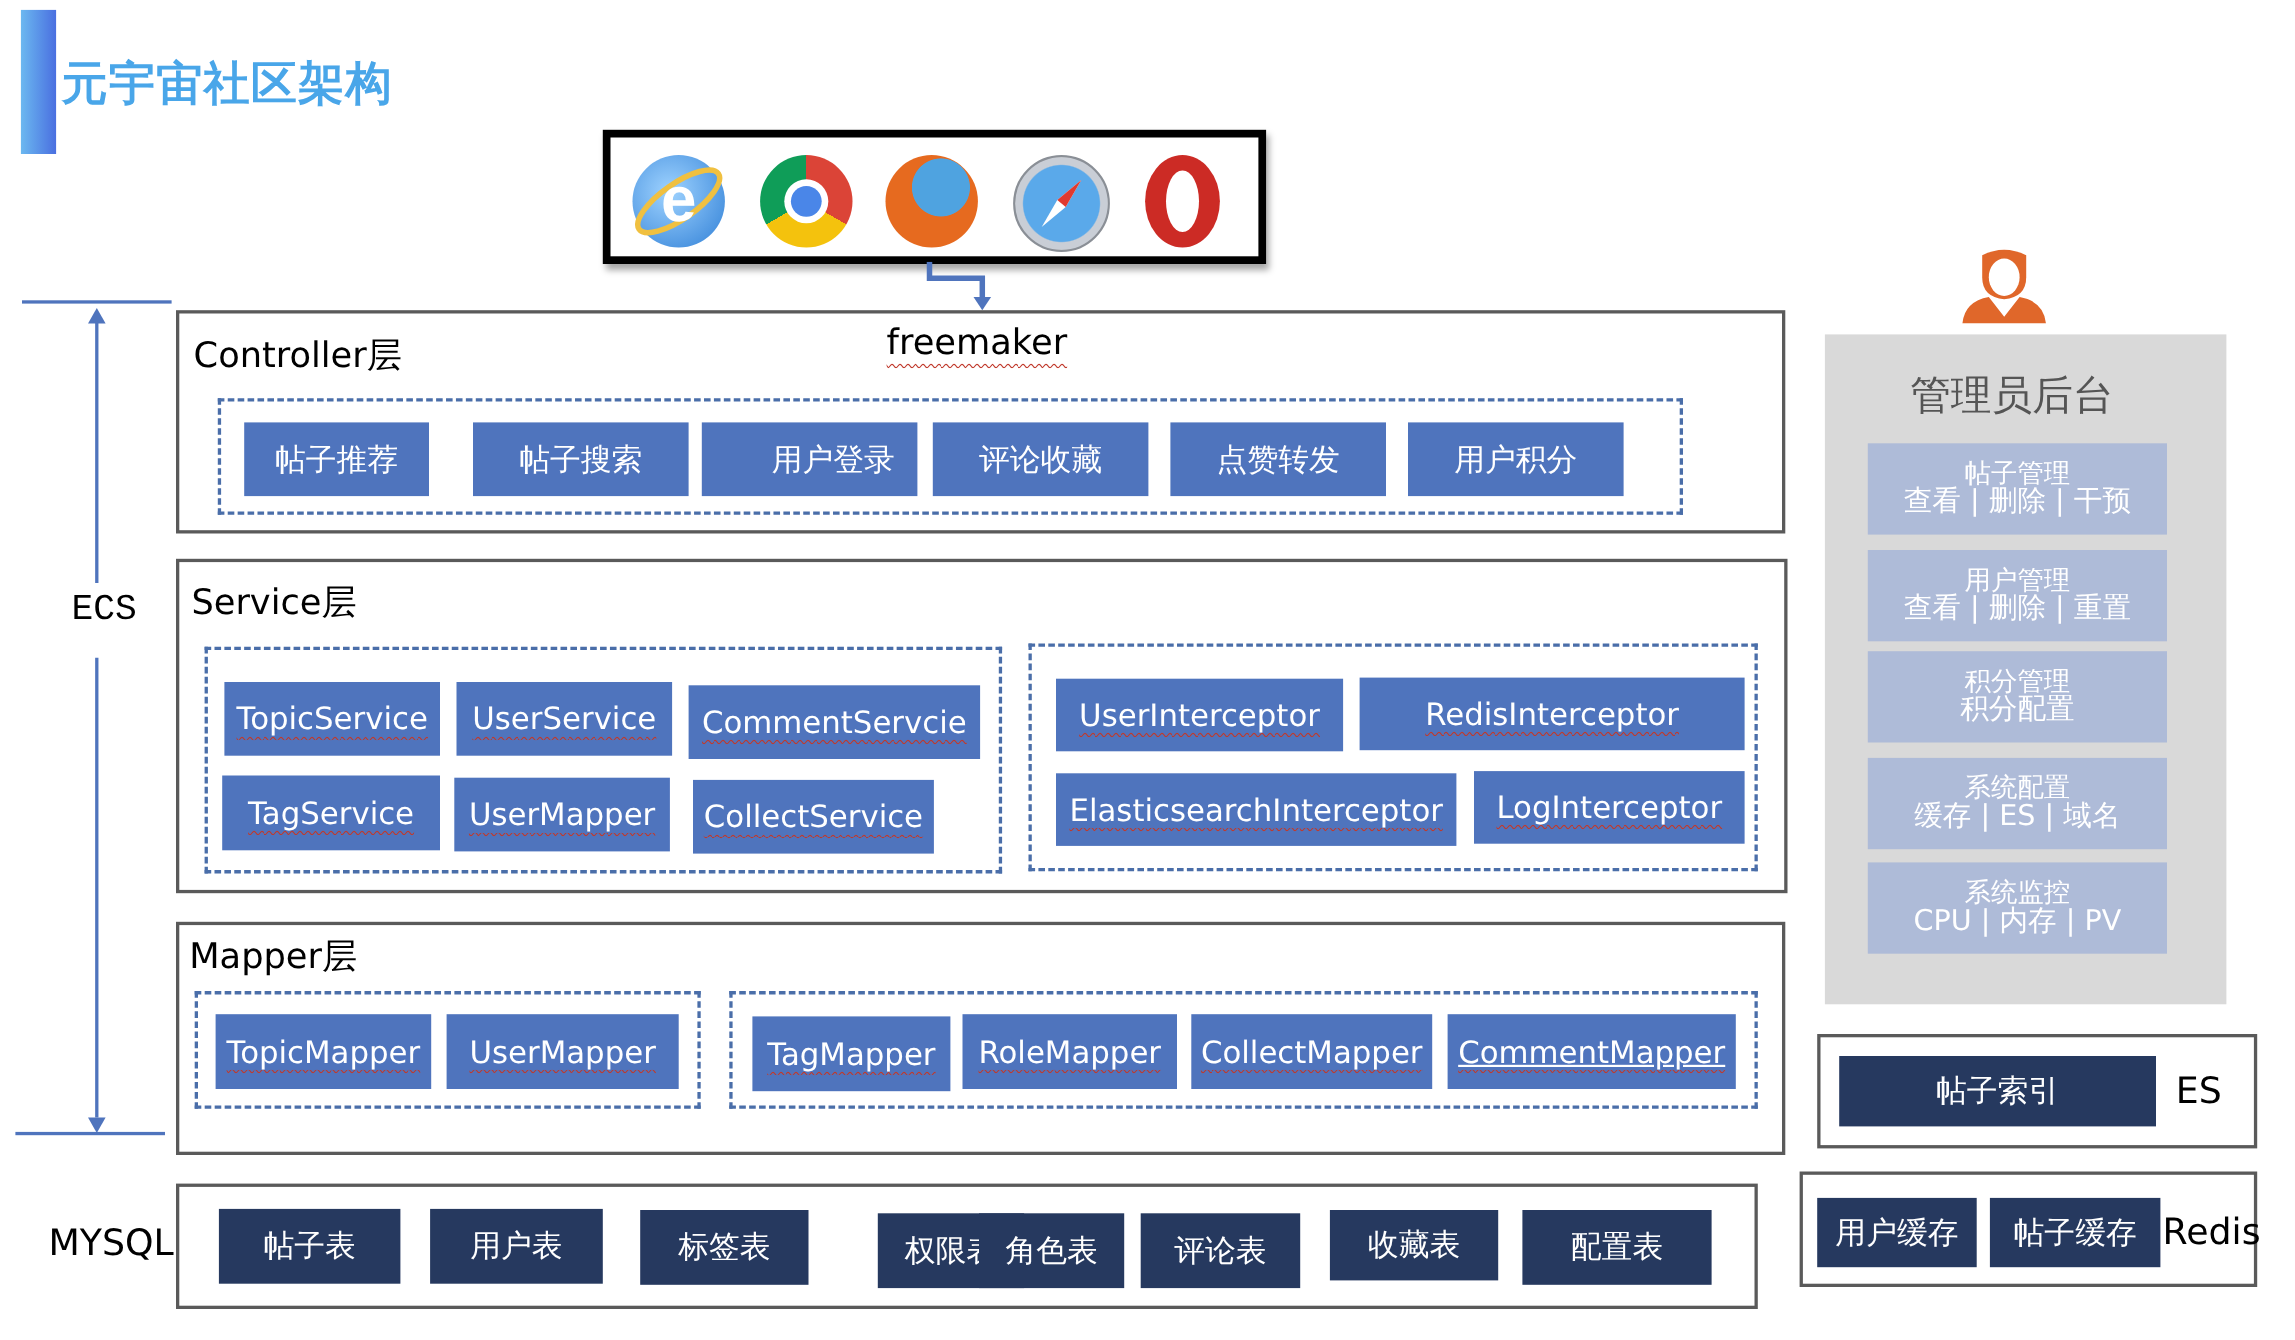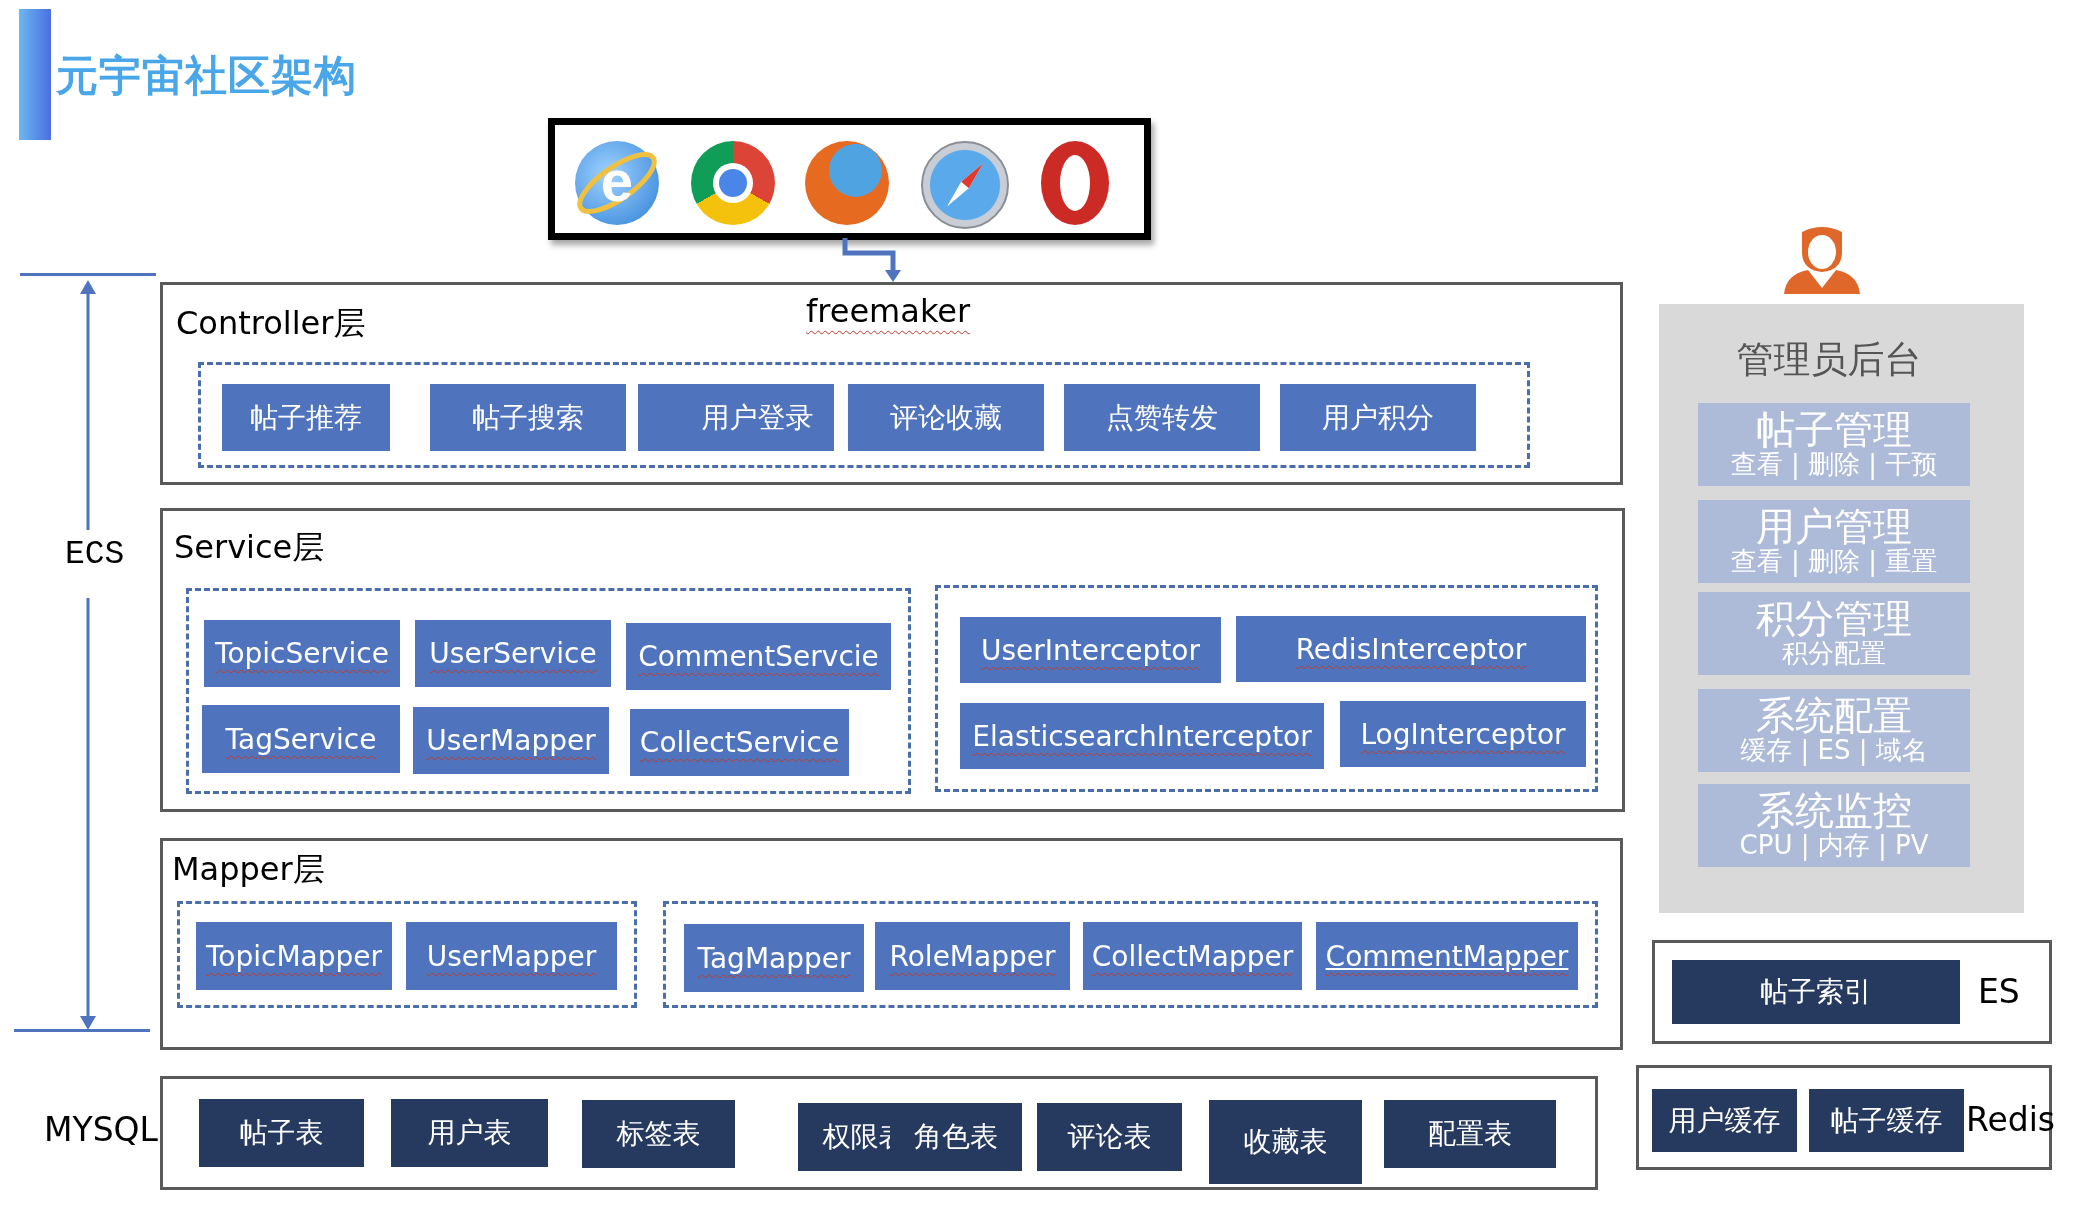--- a/index.html
+++ b/index.html
@@ -15,21 +15,21 @@
   .layer { border:3px solid #5a5a5a; background:#fff; }
   .layer-label { font-size:32px; color:#000; white-space:nowrap; }
   .dash { border:3px dashed #4a6ea9; }
   .btn { display:flex; align-items:center; justify-content:center; color:#fff; white-space:nowrap; }
   .btn-blue { background:#4f74bd; font-size:28px; }
   .btn-en span { text-decoration:underline wavy #c0392b; text-decoration-thickness:1px; text-underline-offset:6px; }
   .btn-dark { background:#26395f; font-size:28px; }
   .admin-panel { left:1659px; top:304px; width:365px; height:609px; background:#d9d9d9; }
   .admin-item { left:1698px; width:272px; height:83px; background:#aebbd8; color:#fff;
                 display:flex; flex-direction:column; align-items:center; justify-content:center; line-height:1.05; }
-  .admin-item .t1 { font-size:39px; }
+  .admin-item .t1 { font-size:24px; }
   .admin-item .t2 { font-size:26px; }
   .side-label { font-size:33px; color:#000; white-space:nowrap; }
   .line-blue { background:#4f74bd; }
 </style>
 </head>
 <body>
 
 <div class="abs title-bar"></div>
 <div class="abs title">元宇宙社区架构</div>
 
@@ -143,21 +143,21 @@
   </div>
 
 <div class="abs side-label" style="left:44px;top:1110px;">MYSQL</div>
 <div class="abs layer" style="left:160px;top:1076px;width:1438px;height:114px;"></div>
 <div class="abs btn btn-dark" style="left:199px;top:1099px;width:165px;height:68px;">帖子表</div>
 <div class="abs btn btn-dark" style="left:391px;top:1099px;width:157px;height:68px;">用户表</div>
 <div class="abs btn btn-dark" style="left:582px;top:1100px;width:153px;height:68px;">标签表</div>
 <div class="abs btn btn-dark" style="left:798px;top:1103px;width:133px;height:68px;">权限表</div>
 <div class="abs btn btn-dark" style="left:890px;top:1103px;width:132px;height:68px;">角色表</div>
 <div class="abs btn btn-dark" style="left:1037px;top:1103px;width:145px;height:68px;">评论表</div>
-<div class="abs btn btn-dark" style="left:1209px;top:1100px;width:153px;height:84px;">收藏表</div>
+<div class="abs btn btn-dark" style="left:1209px;top:1100px;width:153px;height:64px;">收藏表</div>
 <div class="abs btn btn-dark" style="left:1384px;top:1100px;width:172px;height:68px;">配置表</div>
 
 <svg class="abs" style="left:1782px;top:222px;" width="80" height="72" viewBox="0 0 80 72">
   <path d="M20 10 Q40 0 60 10 L60 30 Q60 48 40 50 Q20 48 20 30 Z" fill="#e0672a"></path>
   <ellipse cx="40" cy="30" rx="14" ry="17" fill="#fff"></ellipse>
   <path d="M2 72 Q4 52 26 48 L40 66 L54 48 Q76 52 78 72 Z" fill="#e0672a"></path>
 </svg>
 <div class="abs admin-panel"></div>
 <div class="abs" style="left:1659px;top:335px;width:340px;text-align:center;font-size:37px;color:#555;">管理员后台</div>
 <div class="abs admin-item" style="top:403px;">

